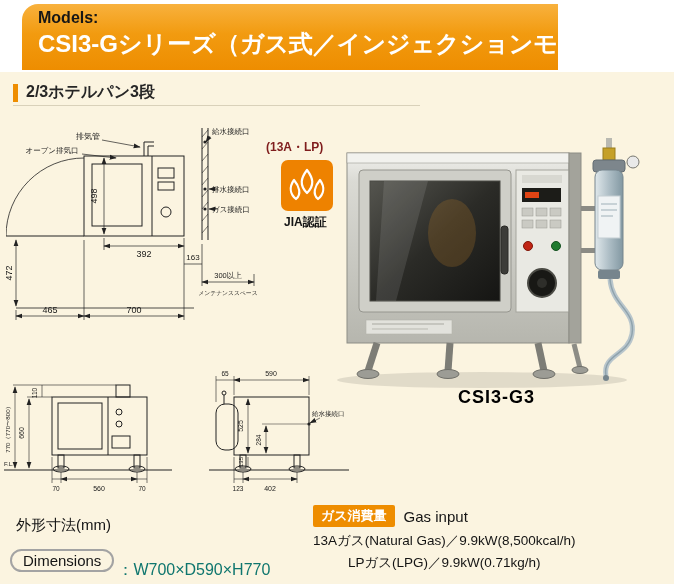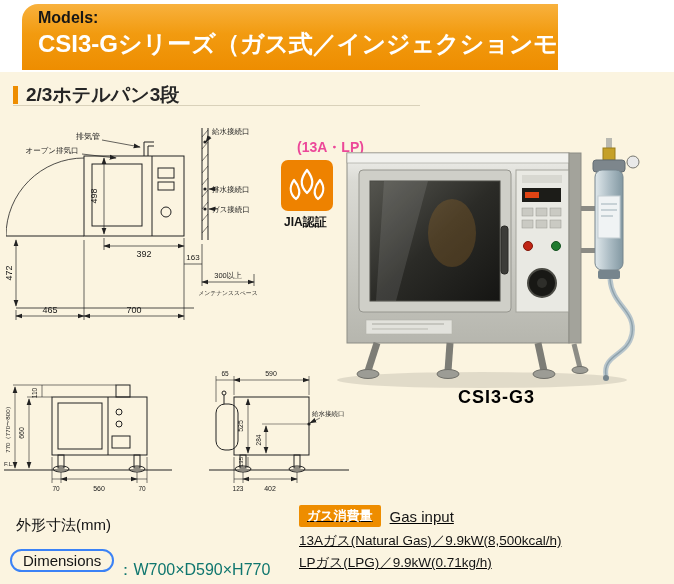--- a/index.html
+++ b/index.html
@@ -8,51 +8,51 @@
   .page { position:relative; width:674px; height:584px; background:#ffffff; overflow:hidden; }
   .cream-bg { position:absolute; left:0; top:72px; width:674px; height:512px; background:#fbf4e0; }
 
   .models-header { position:absolute; left:22px; top:4px; width:536px; height:66px;
     background:linear-gradient(180deg,#f8b13d 0%,#f29b10 45%,#ee8d00 100%);
     border-radius:16px 0 0 0; padding:5px 12px 0 16px; }
   .models-label { font-size:16px; font-weight:bold; color:#161616; }
   .series-title { font-size:24px; font-weight:bold; color:#ffffff; margin-top:1px; white-space:nowrap; }
 
   .pan-heading { position:absolute; left:13px; top:82px; display:flex; align-items:center;
-    font-size:19px; font-weight:bold; color:#262626; }
+    font-size:16px; font-weight:bold; color:#262626; }
   .pan-bar { width:5px; height:18px; background:#ee8d00; margin-right:8px; }
   .heading-rule { position:absolute; left:13px; top:105px; width:407px; height:1px; background:#d9d1ba; }
 
-  .gas-types { position:absolute; left:297px; top:139px; font-size:14px; font-weight:600; color:#ec4899; }
+  .gas-types { position:absolute; left:266px; top:139px; font-size:12px; font-weight:600; color:#7f1d1d; }
   .jia-badge { position:absolute; left:281px; top:160px; width:52px; height:51px; background:#ee8200;
     border-radius:7px; display:flex; align-items:center; justify-content:center; }
   .jia-label { position:absolute; left:284px; top:214px; font-size:12px; font-weight:bold; color:#141414; }
 
   .top-diagram { position:absolute; left:6px; top:112px; }
   .bottom-diagram { position:absolute; left:4px; top:352px; }
   .product-photo { position:absolute; left:332px; top:128px; }
   .product-label { position:absolute; left:458px; top:387px; font-size:18px; font-weight:bold;
     letter-spacing:1px; color:#000; }
 
   svg text { font-family:"Liberation Sans","DejaVu Sans",sans-serif; fill:#1a1a1a; }
 
   .dims-note { position:absolute; left:10px; top:516px; }
   .dims-jp { font-size:15px; color:#141414; margin-left:6px; }
   .dims-row2 { display:flex; align-items:center; margin-top:5px; }
-  .dims-en { display:inline-block; font-size:15px; color:#141414; border:2px solid #3b82f6;
+  .dims-en { display:inline-block; font-size:15px; color:#141414; border:2px solid #a3a3a3;
     border-radius:14px; padding:1px 11px; }
   .dims-value { font-size:16px; color:#0f766e; margin-left:3px;margin-top:20px; }
 
-  .gas-note { position:absolute; left:299px; top:505px;text-decoration:underline; }
+  .gas-note { position:absolute; left:313px; top:505px; }
   .gas-badge-row { display:flex; align-items:center; }
   .gas-badge { background:#ee8d00; color:#ffffff; font-size:13px; font-weight:bold;
     padding:2px 8px; border-radius:2px; }
   .gas-en { font-size:15px; color:#141414; margin-left:9px; }
   .gas-line { font-size:13.5px; color:#141414; margin-top:5px; white-space:nowrap; }
-  .gas-line + .gas-line { margin-top:4px; }
+  .gas-line + .gas-line { margin-top:4px;text-align:center; }
 </style>
 </head>
 <body>
 
 <div class="page">
   <div class="cream-bg"></div>
 
   <header class="models-header">
     <div class="models-label">Models:</div>
     <div class="series-title">CSI3-Gシリーズ（ガス式／インジェクションモデル）</div>

